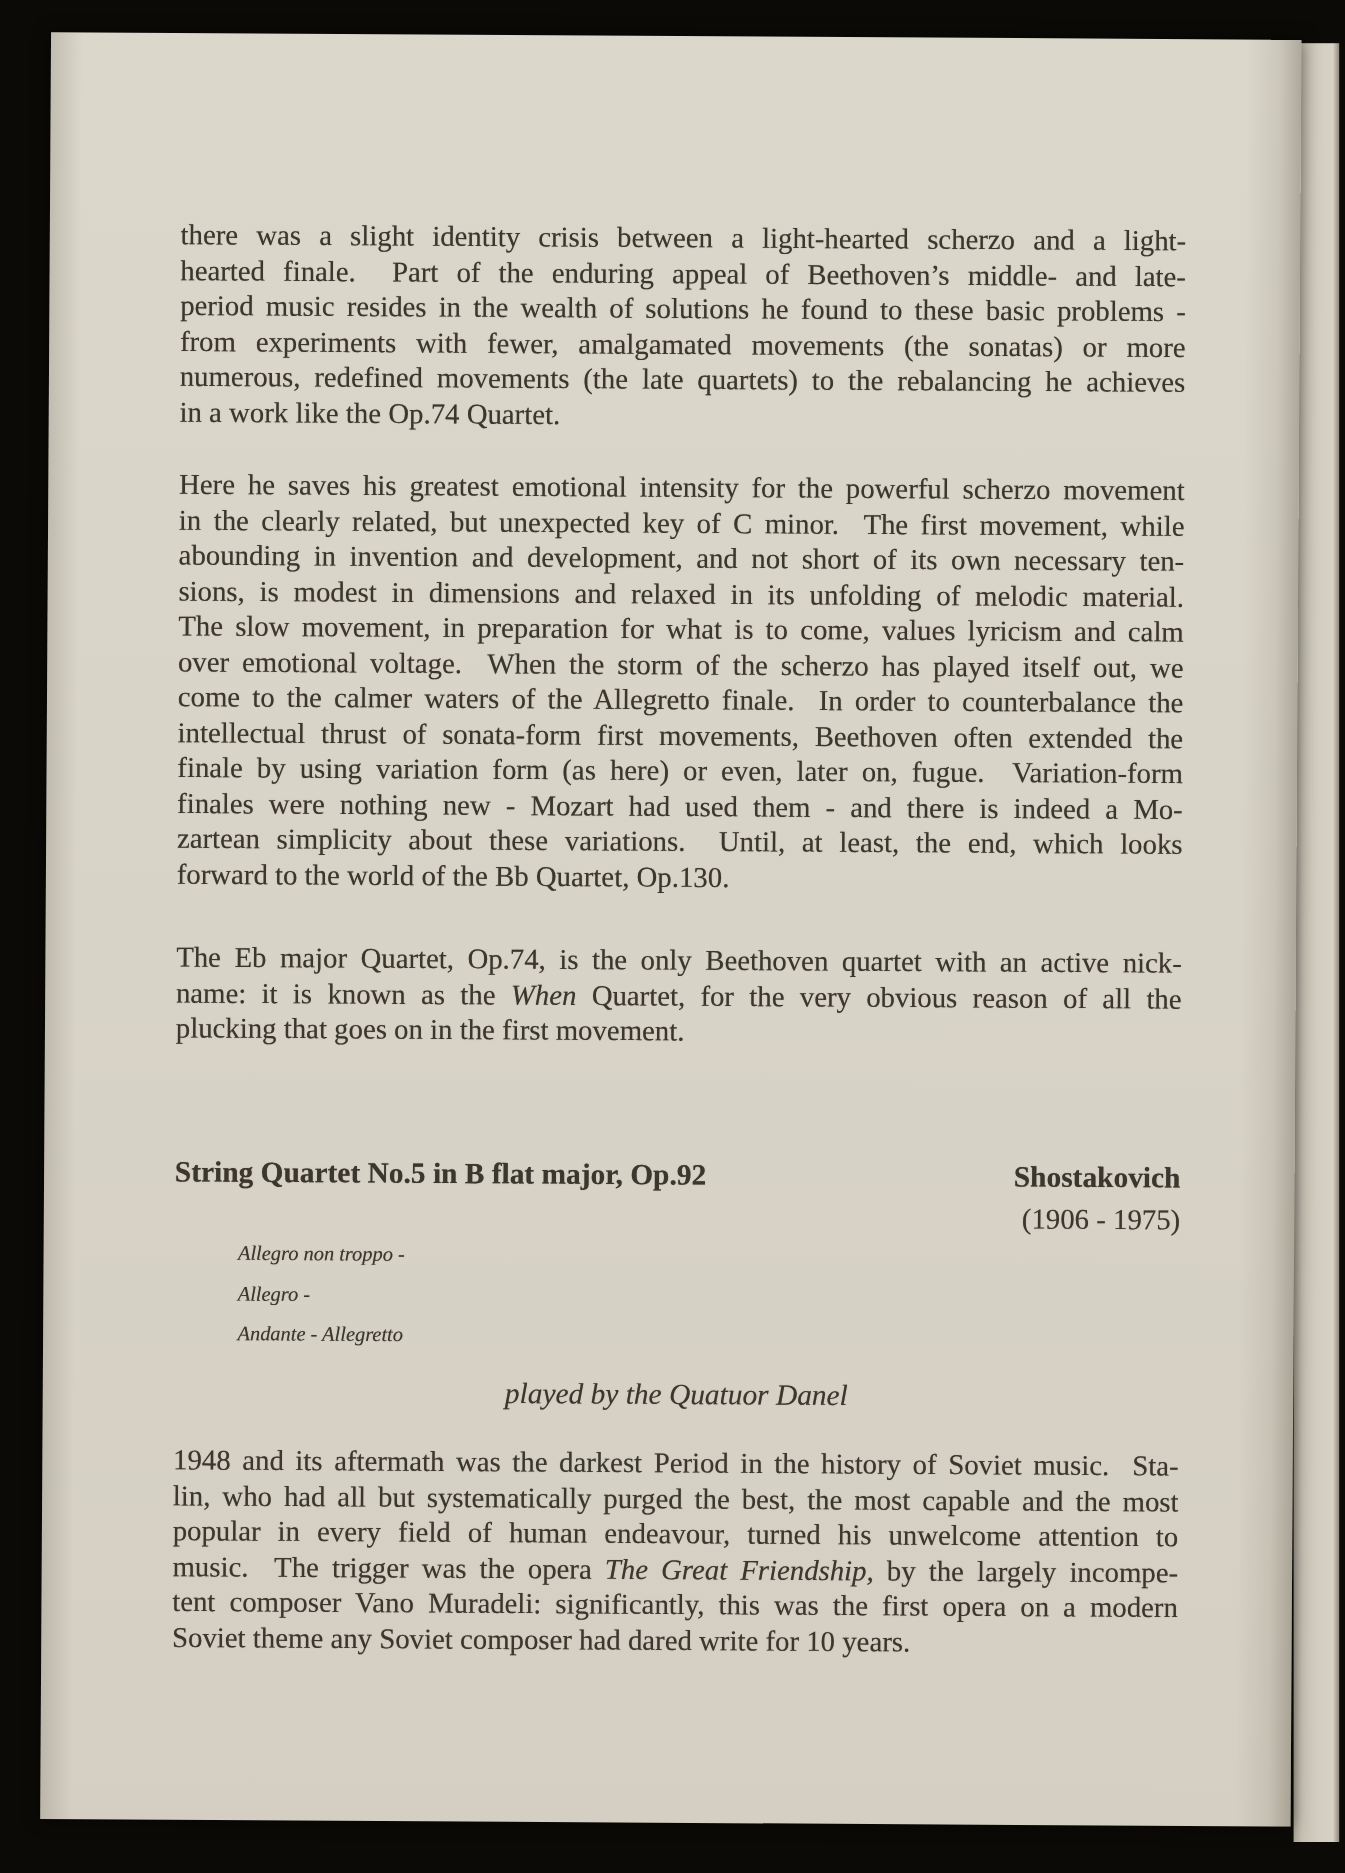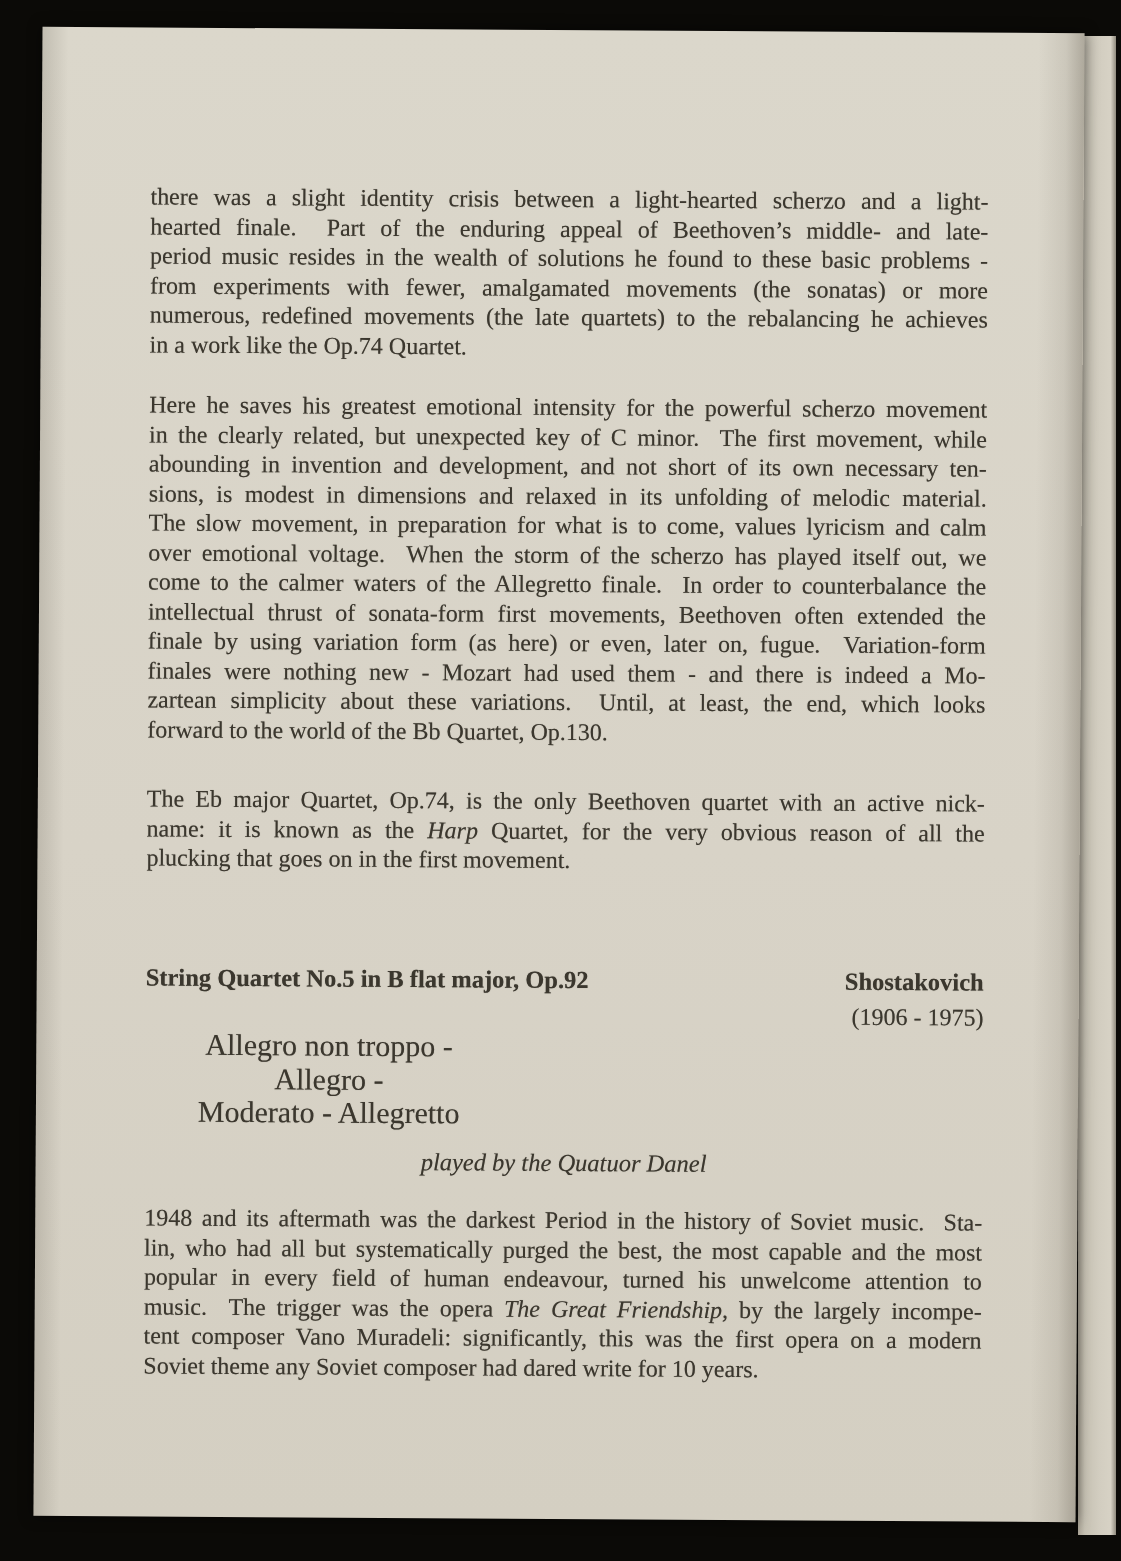--- a/index.html
+++ b/index.html
@@ -61,23 +61,22 @@
   .title-row {
     display: flex; justify-content: space-between;
     font-weight: bold; font-size: 24.5px; line-height: 30px;
     text-shadow: 0 0 0.7px rgba(59,55,46,0.6);
   }
   .dates-row { text-align: right; font-size: 24px; line-height: 30px; margin-top: 5px;
     text-shadow: 0 0 0.7px rgba(59,55,46,0.5); }
 
   .movements {
     position: absolute; left: 162px; top: 1000px; color: var(--ink, #3b372e);
-    font-size: 30px; line-height: 33.5px;
+    font-style: italic; font-size: 17px; line-height: 33.5px;
     text-shadow: 0 0 0.7px rgba(59,55,46,0.5);
-    text-align: center;
   }
   .movements div { white-space: nowrap; }
 
   .performer {
     top: 1118px; text-align: center;
     font-style: italic; font-size: 24.5px; line-height: 30px;
     text-shadow: 0 0 0.7px rgba(59,55,46,0.5);
   }
 
   .p1 { top: 155px; }
@@ -111,36 +110,36 @@
       <div class="tline"><span class="ltext" style="letter-spacing: -0.014px;">come to the calmer waters of the Allegretto finale.&nbsp; In order to counterbalance the</span></div>
       <div class="tline"><span class="ltext" style="letter-spacing: -0.014px;">intellectual thrust of sonata-form first movements, Beethoven often extended the</span></div>
       <div class="tline"><span class="ltext" style="letter-spacing: -0.014px;">finale by using variation form (as here) or even, later on, fugue.&nbsp; Variation-form</span></div>
       <div class="tline"><span class="ltext" style="letter-spacing: -0.015px;">finales were nothing new - Mozart had used them - and there is indeed a Mo-</span></div>
       <div class="tline"><span class="ltext" style="letter-spacing: -0.014px;">zartean simplicity about these variations.&nbsp; Until, at least, the end, which looks</span></div>
       <div class="tline last"><span class="ltext" style="">forward to the world of the Bb Quartet, Op.130.</span></div>
     </div>
 
   <div class="block para p3">
       <div class="tline"><span class="ltext" style="letter-spacing: -0.014px;">The Eb major Quartet, Op.74, is the only Beethoven quartet with an active nick-</span></div>
-      <div class="tline"><span class="ltext" style="letter-spacing: -0.015px;">name: it is known as the <i>Harp</i> Quartet, for the very obvious reason of all the</span></div>
+      <div class="tline"><span class="ltext" style="letter-spacing: -0.015px;">name: it is known as the <i>When</i> Quartet, for the very obvious reason of all the</span></div>
       <div class="tline last"><span class="ltext" style="">plucking that goes on in the first movement.</span></div>
     </div>
 
   <div class="block work-heading">
     <div class="title-row">
       <span>String Quartet No.5 in B flat major, Op.92</span>
       <span>Shostakovich</span>
     </div>
     <div class="dates-row">(1906 - 1975)</div>
   </div>
 
   <div class="movements">
     <div>Allegro non troppo -</div>
     <div>Allegro -</div>
-    <div>Moderato - Allegretto</div>
+    <div>Andante - Allegretto</div>
   </div>
 
   <div class="block performer">played by the Quatuor Danel</div>
 
   <div class="block para p4">
       <div class="tline"><span class="ltext" style="letter-spacing: -0.014px;">1948 and its aftermath was the darkest Period in the history of Soviet music.&nbsp; Sta-</span></div>
       <div class="tline"><span class="ltext" style="letter-spacing: -0.014px;">lin, who had all but systematically purged the best, the most capable and the most</span></div>
       <div class="tline"><span class="ltext" style="letter-spacing: -0.015px;">popular in every field of human endeavour, turned his unwelcome attention to</span></div>
       <div class="tline"><span class="ltext" style="letter-spacing: -0.014px;">music.&nbsp; The trigger was the opera <i>The Great Friendship,</i> by the largely incompe-</span></div>
       <div class="tline"><span class="ltext" style="letter-spacing: -0.014px;">tent composer Vano Muradeli: significantly, this was the first opera on a modern</span></div>

